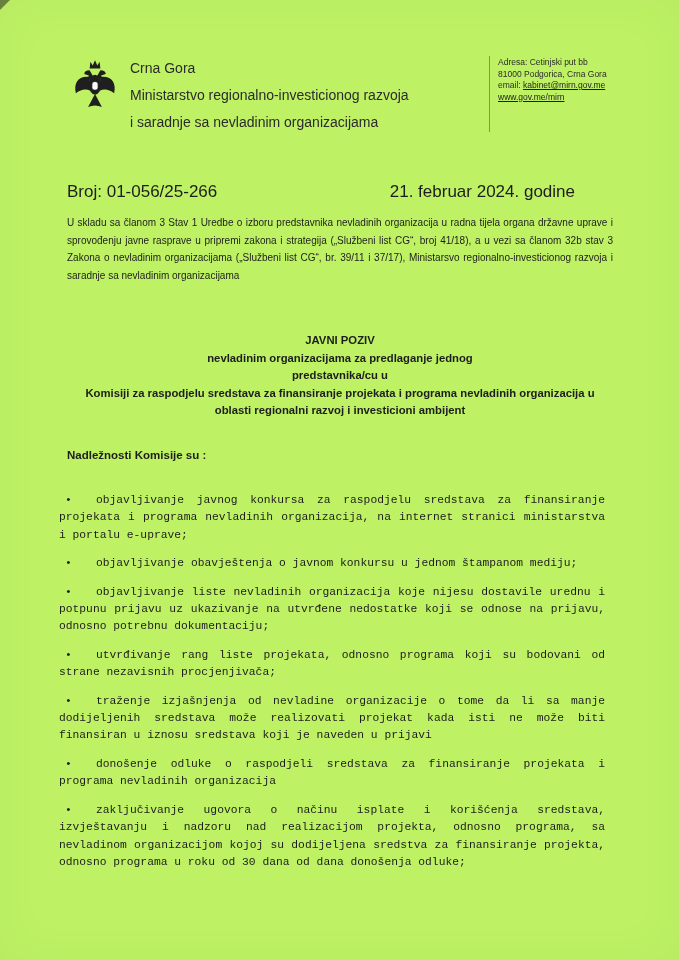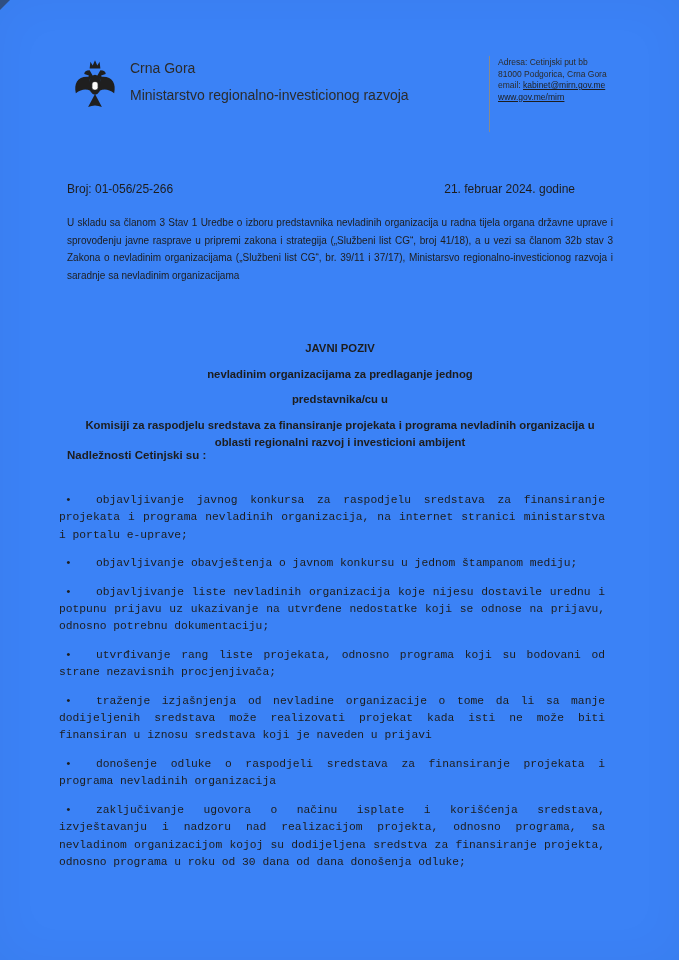--- a/index.html
+++ b/index.html
@@ -7,21 +7,21 @@
     width: 679px;
     height: 960px;
     background: #e8e8e6;
     font-family: "Liberation Sans", "DejaVu Sans", sans-serif;
     color: #1d1d1d;
   }
   .page {
     position: relative;
     width: 679px;
     height: 960px;
-    background: #3b82f6;
+    background: #bef264;
     box-sizing: border-box;
     overflow: hidden;
     box-shadow: inset 0 0 50px rgba(0,0,0,0.035);
   }
   .scan-corner {
     position: absolute;
     left: 0; top: 0;
     width: 0; height: 0;
     border-top: 10px solid rgba(40,40,40,0.55);
     border-right: 10px solid transparent;
@@ -55,21 +55,21 @@
     color: #2b2b2b;
   }
   .address p { margin: 0; }
   .address a { color: #1d1d1d; text-decoration: underline; cursor: pointer; }
   
   .meta {
     position: absolute;
     left: 67px; right: 104px; top: 182px;
     display: flex;
     justify-content: space-between;
-    font-size: 12px;
+    font-size: 17px;
     align-items: center;
   }
   
   .intro {
     position: absolute;
     left: 67px; top: 214px;
     width: 546px;
     font-size: 10px;
     line-height: 17.6px;
     text-align: justify;
@@ -77,21 +77,21 @@
   }
   .title-block {
     position: absolute;
     left: 67px; top: 332px;
     width: 546px;
     text-align: center;
     font-weight: bold;
     font-size: 11.3px;
     line-height: 17.6px;
   }
-  .title-block p { margin: 8px; }
+  .title-block p { margin: 0; }
   .section-heading {
     position: absolute;
     left: 67px; top: 449px;
     font-weight: bold;
     font-size: 11.5px;
     margin: 0;
   }
   .bullets {
     position: absolute;
     left: 59px; top: 492px;
@@ -129,20 +129,21 @@
         <path d="M37 23 C52 21 58 31 55 44 C48 39 42 38 36 41 z"></path>
         <path d="M30 45 l-9 17 q9 -4 18 0 z"></path>
         <rect x="26" y="29" width="8" height="11" rx="3" fill="#fdfdfc" stroke="#1f1f1f"></rect>
       </g>
     </svg>
   </div>
 
   <div class="ministry">
     <p>Crna Gora</p>
     <p>Ministarstvo regionalno-investicionog razvoja</p>
+    <p>i saradnje sa nevladinim organizacijama</p>
   </div>
 
   <div class="vline"></div>
 
   <div class="address">
     <p>Adresa: Cetinjski put bb</p>
     <p>81000 Podgorica, Crna Gora</p>
     <p><span>email: </span><a>kabinet@mirn.gov.me</a></p>
     <p><a>www.gov.me/mirn</a></p>
   </div>
@@ -154,21 +155,21 @@
 
   <p class="intro">U skladu sa članom 3 Stav 1 Uredbe o izboru predstavnika nevladinih organizacija u radna tijela organa državne uprave i sprovođenju javne rasprave u pripremi zakona i strategija („Službeni list CG“, broj 41/18), a u vezi sa članom 32b stav 3 Zakona o nevladinim organizacijama („Službeni list CG“, br. 39/11 i 37/17), Ministarsvo regionalno-investicionog razvoja i saradnje sa nevladinim organizacijama</p>
 
   <div class="title-block">
     <p>JAVNI POZIV</p>
     <p>nevladinim organizacijama za predlaganje jednog</p>
     <p>predstavnika/cu u</p>
     <p>Komisiji za raspodjelu sredstava za finansiranje projekata i programa nevladinih organizacija u oblasti regionalni razvoj i investicioni ambijent</p>
   </div>
 
-  <p class="section-heading">Nadležnosti Cetinjski su :</p>
+  <p class="section-heading">Nadležnosti Komisije su :</p>
 
   <div class="bullets">
 
       <p class="bullet-item"><span class="bullet-marker">•</span><span>objavljivanje javnog konkursa za raspodjelu sredstava za finansiranje projekata i programa nevladinih organizacija, na internet stranici ministarstva i portalu e-uprave;</span></p>
 
       <p class="bullet-item"><span class="bullet-marker">•</span><span>objavljivanje obavještenja o javnom konkursu u jednom štampanom mediju;</span></p>
 
       <p class="bullet-item"><span class="bullet-marker">•</span><span>objavljivanje liste nevladinih organizacija koje nijesu dostavile urednu i potpunu prijavu uz ukazivanje na utvrđene nedostatke koji se odnose na prijavu, odnosno potrebnu dokumentaciju;</span></p>
 
       <p class="bullet-item"><span class="bullet-marker">•</span><span>utvrđivanje rang liste projekata, odnosno programa koji su bodovani od strane nezavisnih procjenjivača;</span></p>

